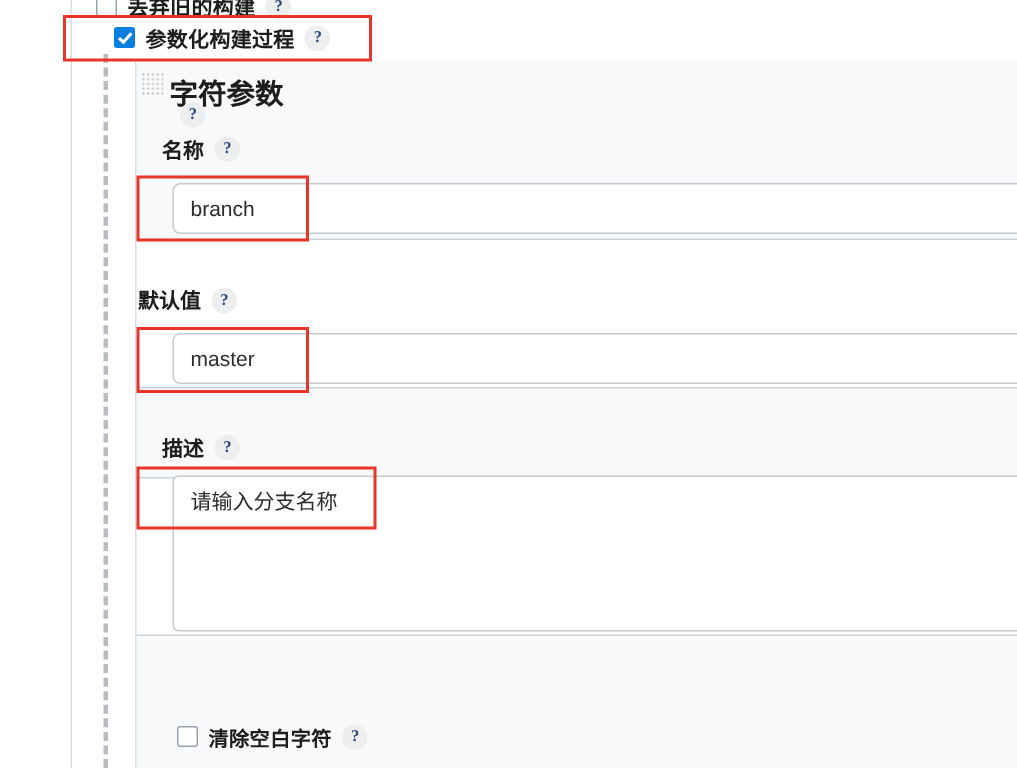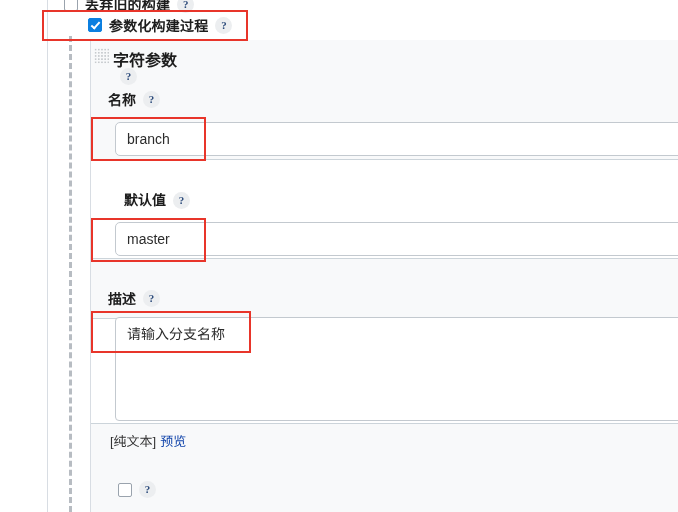--- a/index.html
+++ b/index.html
@@ -55,21 +55,21 @@
 
   
   .cbrow {
     position: absolute;
     display: flex;
     align-items: center;
     gap: 7px;
     white-space: nowrap;
   }
   .cbrow.row-discard { left: 44px; top: -6px; }
-  .cbrow.row-param   { left: 56px; top: 15px; padding-left: 12px; }
+  .cbrow.row-param   { left: 44px; top: 15px; padding-left: 12px; }
 
   .cb {
     width: 14px;
     height: 14px;
     box-sizing: border-box;
     border: 1px solid #9aa3ad;
     border-radius: 2px;
     background: #fff;
     flex: 0 0 auto;
     position: relative;
@@ -144,21 +144,21 @@
     background-size: 3.2px 3.2px;
     background-position: 0 0;
     opacity: .95;
   }
 
   
   .section-title {
     position: absolute;
     left: 93px;
     top: 47px;
-    font-size: 16px;
+    font-size: 19px;
     font-weight: 700;
     color: #1d1d1d;
     white-space: nowrap;
   }
   .section-help {
     position: absolute;
     left: 100px;
     top: 68px;
   }
 
@@ -166,21 +166,21 @@
     position: absolute;
     display: flex;
     align-items: center;
     gap: 7px;
     font-size: 14px;
     font-weight: 700;
     color: #1d1d1d;
     white-space: nowrap;
   }
   .lbl-name { left: 88px; top: 89px; align-items: center; }
-  .lbl-def  { left: 104px; top: 189px; align-items: flex-end; }
+  .lbl-def  { left: 72px; top: 189px; align-items: flex-end; }
   .lbl-desc { left: 88px; top: 288px; text-align: right; }
 
   
   .txtinput {
     position: absolute;
     left: 95px;
     height: 34px;
     width: 700px;
     box-sizing: border-box;
     border: 1px solid #c3c9cf;
@@ -294,26 +294,24 @@
     <span class="help">?</span>
   </div>
   <input class="txtinput in-def" type="text" value="master" style="">
 
   <div class="fieldlabel lbl-desc">
     <span>描述</span>
     <span class="help">?</span>
   </div>
   <textarea class="areainput" style="">请输入分支名称</textarea>
 
-  <div class="previewline">
-    <span class="plain">[纯文本]</span><a class="lnk" href="#">预览</a>
-  </div>
 
   <div class="cbrow row-trim">
     <span class="cb"></span>
+    <span class="cb-label">清除空白字符</span>
     <span class="help">?</span>
   </div>
 
   <div class="anno a-param"></div>
   <div class="anno a-name"></div>
   <div class="anno a-def"></div>
   <div class="anno a-desc"></div>
 
 </div>
 

